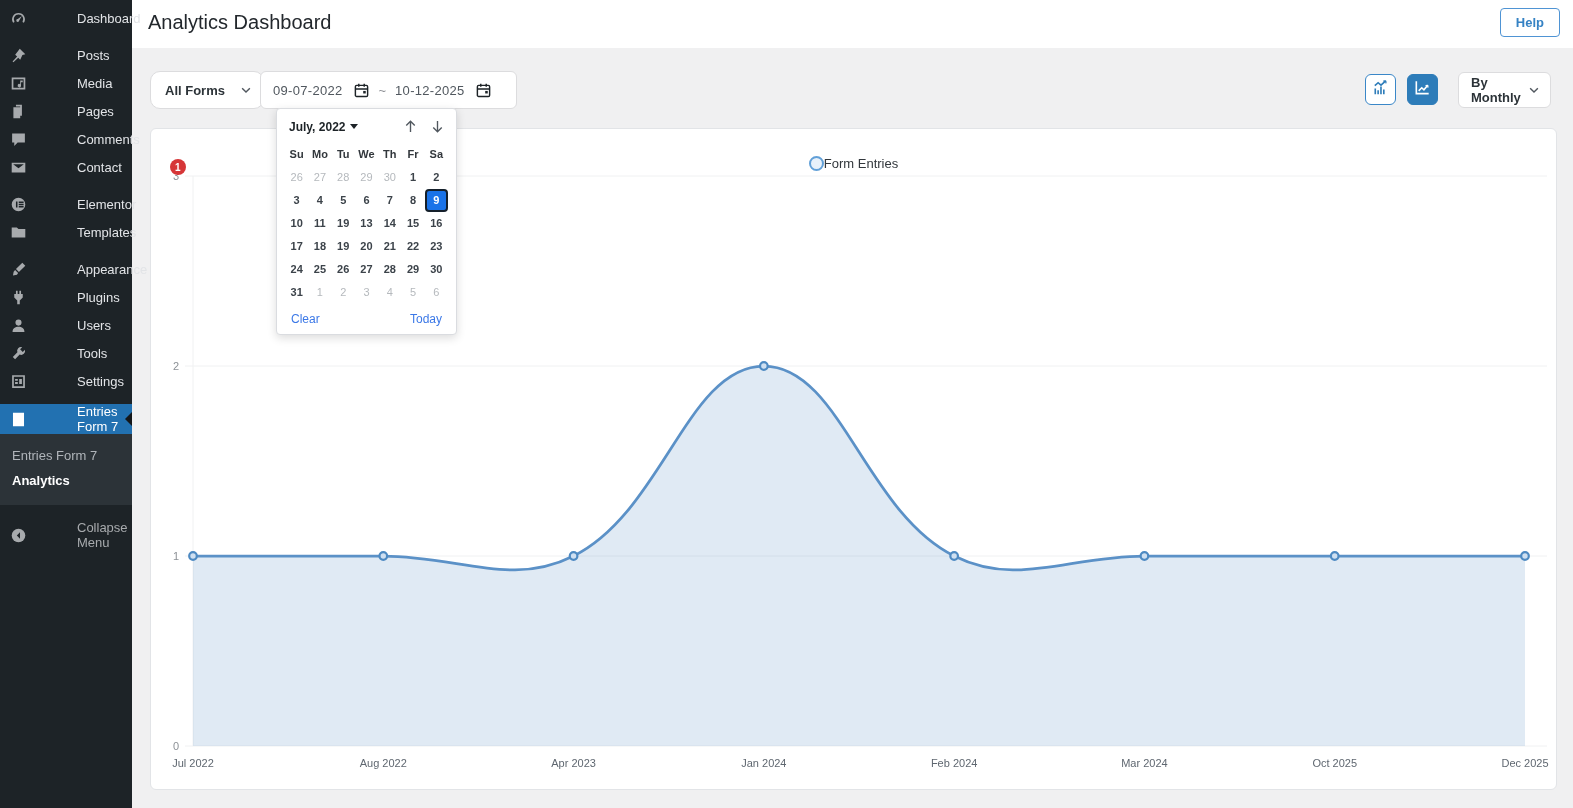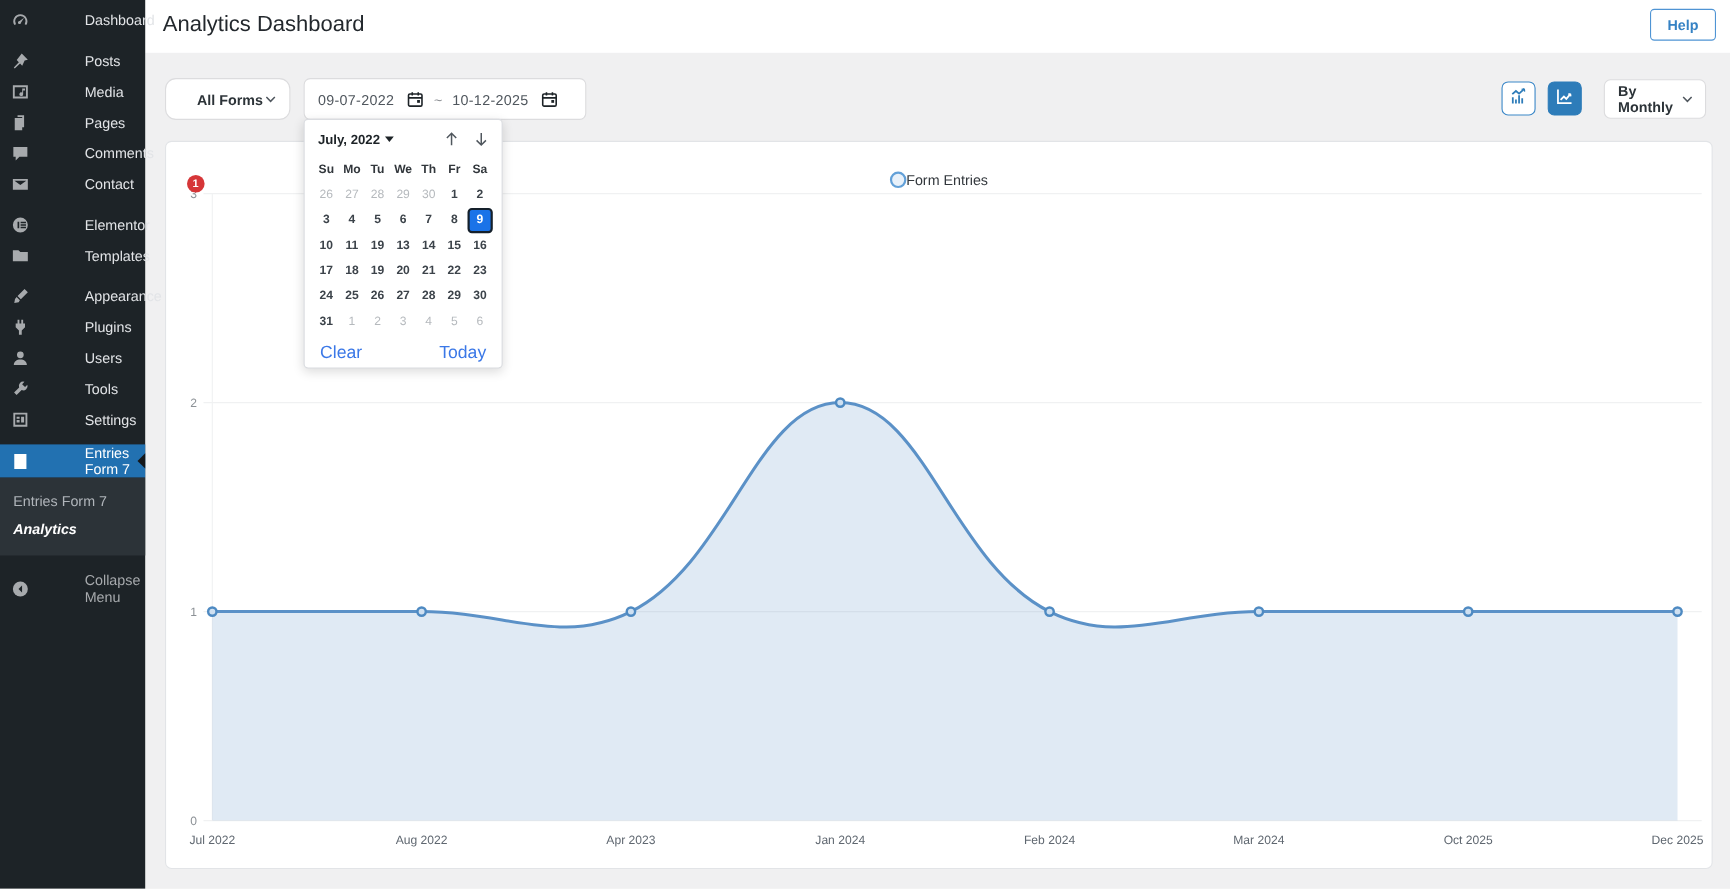--- a/index.html
+++ b/index.html
@@ -12,32 +12,32 @@
   .sb-item { position:relative; height:28px; display:flex; align-items:center; padding:0 6px 0 10px; color:#e2e4e7; font-size:13px; cursor:pointer;gap:41px; }
   .sb-item.gap { margin-top:9px; }
   .sb-item .sb-icon { width:17px; height:17px; margin-right:9px; color:#a7aaad; flex:0 0 17px; display:flex; align-items:center; }
   .sb-item .sb-icon svg { width:17px; height:17px; }
   .sb-item.active { background:#2271b1; color:#fff; height:30px; }
   .sb-item.active .sb-icon { color:#fff; }
   .sb-item.active::after { content:''; position:absolute; right:0; top:50%; margin-top:-7px; border:7px solid transparent; border-right:7px solid #14171a; }
   .sb-badge { margin-left:7px; min-width:16px; height:16px; border-radius:9px; background:#d63638; color:#fff; font-size:10px; font-weight:bold; display:flex; align-items:center; justify-content:center; padding:0 4px; }
   .sb-submenu { background:#2c3338; padding:9px 0 12px 0; }
   .sb-subitem { padding:5px 8px 5px 12px; font-size:13px; color:#b0b5ba; cursor:pointer; }
-  .sb-subitem.active { color:#fff; font-weight:bold;font-style:italic; }
+  .sb-subitem.active { color:#fff; font-weight:bold; }
   .sb-collapse { margin-top:12px; color:#a7aaad; }
 
   
   .topbar { position:absolute; left:132px; top:0; width:1441px; height:48px; background:#fff; z-index:5; }
   .page-title { position:absolute; left:16px; top:11px; font-size:20px; font-weight:500; color:#23282d; }
   .help-btn { position:absolute; right:13px; top:8px; padding:6px 15px; background:#fff; border:1px solid #4f94d4; border-radius:4px; color:#3582c4; font-size:13px; font-weight:bold; cursor:pointer; font-family:inherit; }
 
   
   .ctl { position:absolute; background:#fff; border:1px solid #dcdcde; border-radius:6px; display:flex; align-items:center; font-size:13px; color:#2c3338; }
-  .all-forms { left:150px; top:71px; width:114px; height:38px; padding:0 10px 0 14px; justify-content:flex-end; font-weight:bold; cursor:pointer;border-radius:10px; }
-  .date-box { left:276px; top:71px; width:257px; height:38px; padding:16px 12px; color:#50575e; }
+  .all-forms { left:150px; top:71px; width:114px; height:38px; padding:0 10px 0 14px; justify-content:space-between; font-weight:bold; cursor:pointer;border-radius:10px; }
+  .date-box { left:260px; top:71px; width:257px; height:38px; padding:16px 12px; color:#50575e; }
   .date-box .dval { letter-spacing:0.3px; cursor:pointer; }
   .date-box .cal-ic { width:17px; height:17px; color:#1d2327; margin:0 0 0 10px; cursor:pointer; }
   .date-box .cal-ic svg { width:17px; height:17px; }
   .date-box .tilde { margin:0 9px; color:#8c8f94; }
   .chev { width:14px; height:14px; color:#50575e; }
   .chev svg { width:14px; height:14px; }
   .icon-btn { position:absolute; top:74px; width:31px; height:31px; border-radius:6px; display:flex; align-items:center; justify-content:center; cursor:pointer; }
   .btn-bar { left:1365px; background:#fff; border:1px solid #3a87c8; color:#2d7cb9; }
   .btn-line { left:1407px; background:#2d7cb9; border:1px solid #2d7cb9; color:#fff; }
   .icon-btn svg { width:19px; height:19px; }
@@ -58,21 +58,21 @@
   .cal-nav { margin-left:auto; display:flex; gap:10px; }
   .cal-nav span { width:17px; height:17px; color:#50575e; cursor:pointer; }
   .cal-nav svg { width:17px; height:17px; }
   .cal-grid { margin-top:8px; }
   .cal-row { display:flex; }
   .cal-cell { width:23.5px; height:23px; line-height:23px; text-align:center; font-size:11px; }
   .cal-dow { font-weight:bold; color:#32373c; }
   .cal-day { font-weight:600; color:#3c434a; cursor:pointer; border-radius:4px; }
   .cal-day.muted { color:#b5b9bd; font-weight:400; }
   .cal-day.selected { background:#1a73e8; color:#fff; border:2px solid #15202b; line-height:19px; }
-  .cal-foot { display:flex; justify-content:space-between; padding:8px 6px 0 6px; font-size:16px; }
+  .cal-foot { display:flex; justify-content:space-between; padding:8px 6px 0 6px; font-size:12px; }
   .cal-foot span { color:#3b78e7; cursor:pointer; }
 </style>
 </head>
 <body>
 
 <div class="sidebar">
   <div class="sb-list" id="sidebar-list">
       <div class="sb-item">
         <span class="sb-icon">
           <svg viewBox="0 0 20 20" fill="currentColor">

